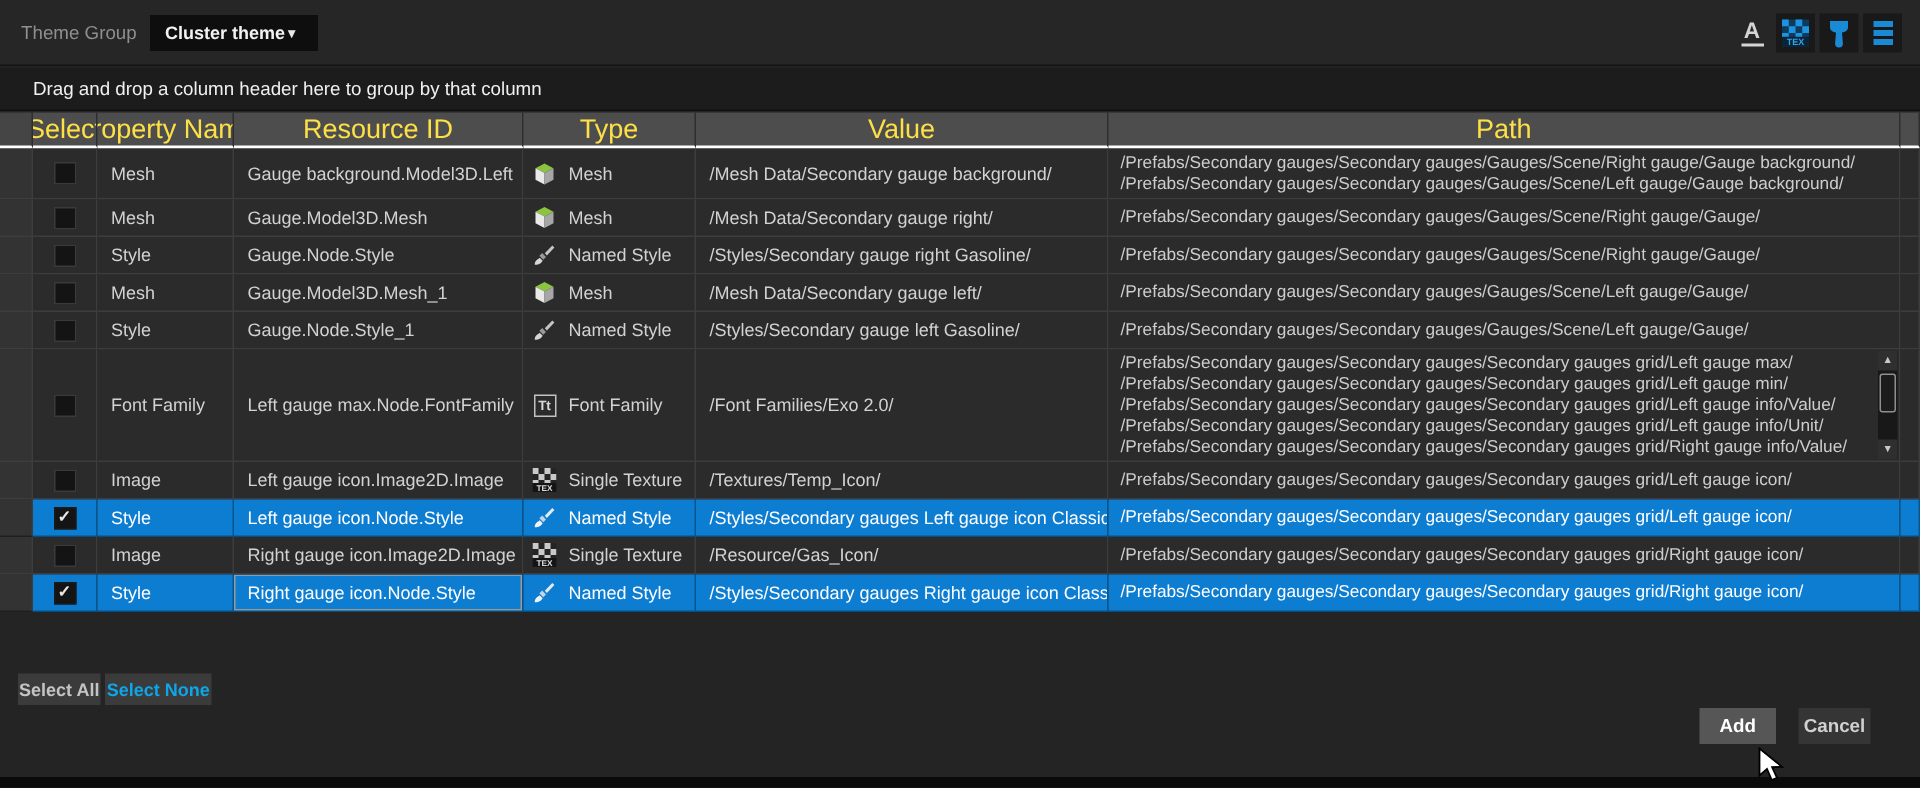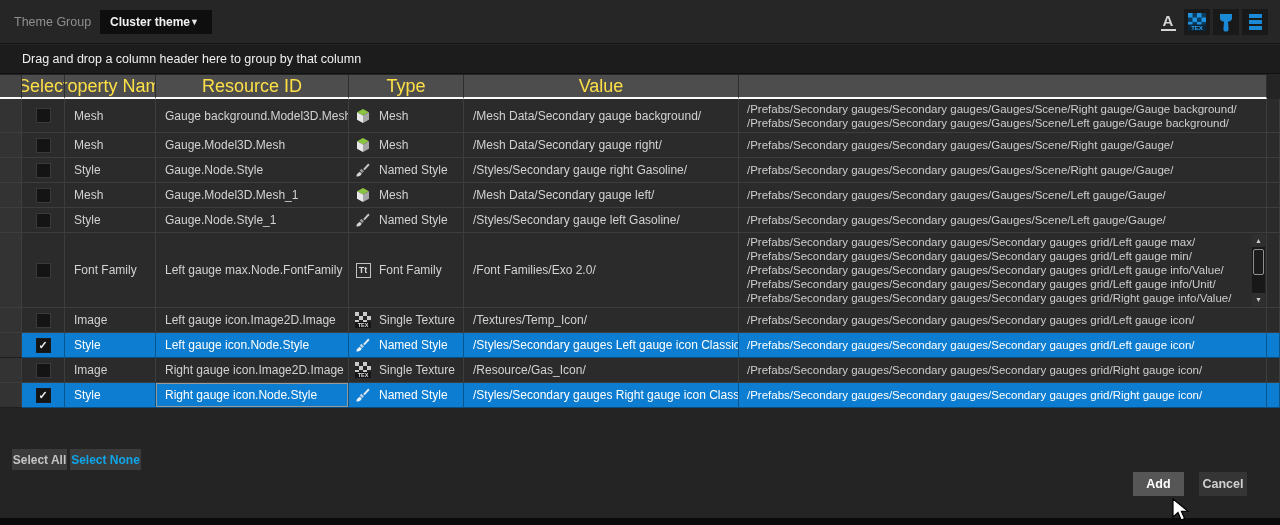--- a/index.html
+++ b/index.html
@@ -116,30 +116,31 @@
 
   <div class="table">
 
     <div class="trow thead">
       <div class="cell ind"></div>
       <div class="cell">Select</div>
       <div class="cell">Property Name</div>
       <div class="cell">Resource ID</div>
       <div class="cell">Type</div>
       <div class="cell">Value</div>
+      <div class="cell">Path</div>
       <div class="cell"></div>
     </div>
 
     <div class="trow h34">
       <div class="cell ind h34"></div>
       <div class="cell csel">
           <span class="checkbox"></span>
         </div>
       <div class="cell pad">Mesh</div>
-      <div class="cell pad">Gauge background.Model3D.Mesh</div>
+      <div class="cell pad">Gauge background.Model3D.Left</div>
       <div class="cell ctype">
         <span class="ticon">
             <svg width="16" height="16" viewBox="0 0 16 16">
               <polygon points="8,1 14,4.2 8,7.4 2,4.2" fill="#8ac440"></polygon>
               <polygon points="2,4.2 8,7.4 8,15 2,11.8" fill="#e9e9e9"></polygon>
               <polygon points="14,4.2 8,7.4 8,15 14,11.8" fill="#a6a6a6"></polygon>
             </svg>
           </span>
         <span>Mesh</span>
       </div>

